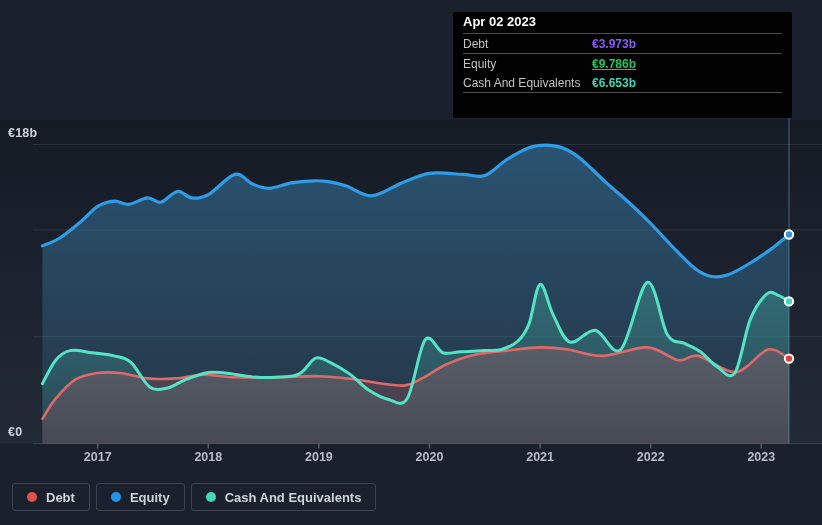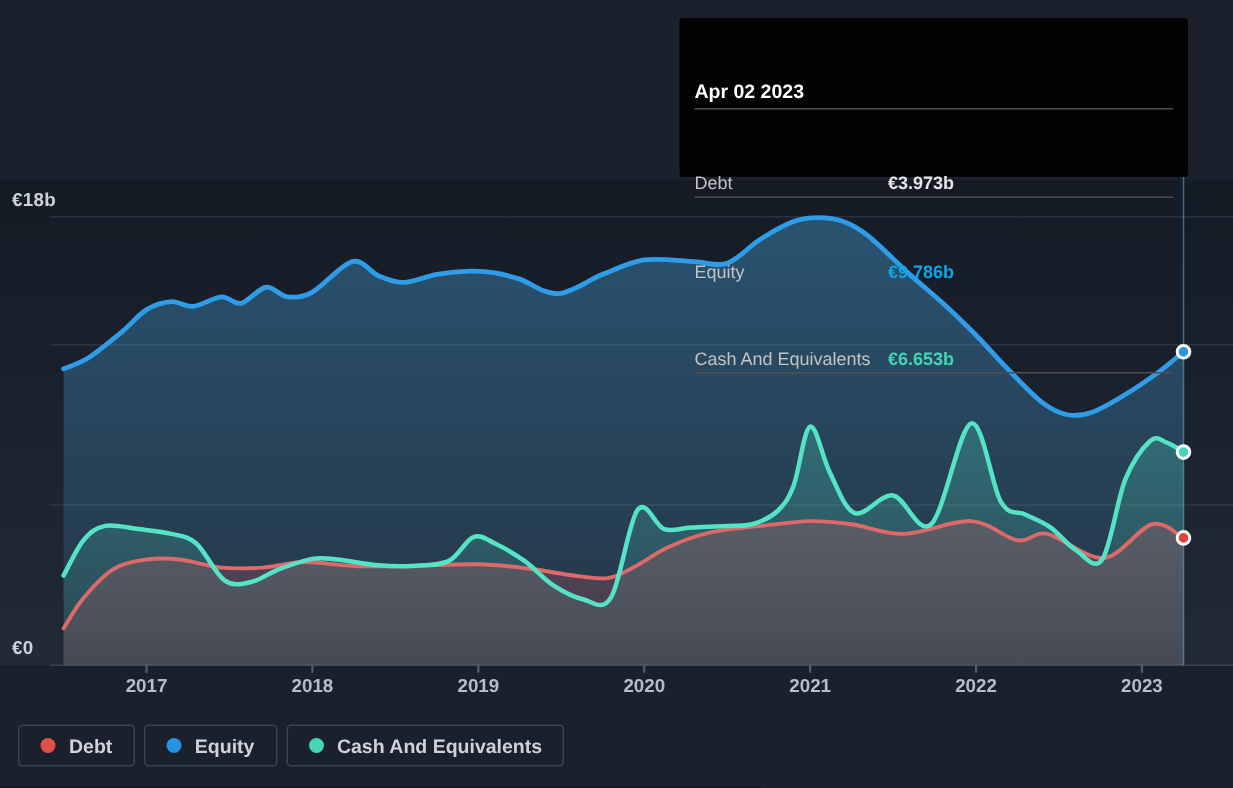--- a/index.html
+++ b/index.html
@@ -18,21 +18,21 @@
   }
   #y-label-top{top:126px;}
   #y-label-zero{top:425px;}
 
   
   #tooltip{
     position:absolute;left:453px;top:12px;width:339px;height:106px;
     background:#020202;border-radius:2px;box-sizing:border-box;
     padding:0 10px;color:#c6c6c6;font-size:12px;z-index:5;
   }
-  .tt-row{display:flex;align-items:center;border-bottom:1px solid #4e4e4e;box-sizing:border-box;margin-top:39px;}
+  .tt-row{display:flex;align-items:center;border-bottom:1px solid #4e4e4e;box-sizing:border-box;}
   .tt-title{height:22px;font-size:13px;font-weight:700;color:#ffffff;align-items:flex-end;padding-bottom:4px;}
   .tt-line{height:20px;}
   .tt-line .tt-label{width:129px;flex:none;color:#c2c2c2;}
   .tt-value{font-weight:700;}
   .tt-noborder{border-bottom:none;height:19px;}
   .tt-ratio{height:18px;}
   .tt-ratio .tt-label{width:129px;flex:none;}
   .tt-ratio-pct{color:#ffffff;font-weight:700;}
   .tt-ratio-text{color:#9a9fa3;font-weight:600;margin-left:5px;}
 
@@ -101,25 +101,25 @@
       <text x="761.3" y="461" text-anchor="middle" font-size="12.5" font-weight="600" fill="#b7bdc7">2023</text>
     </svg>
 
   <div class="y-label" id="y-label-top">€18b</div>
   <div class="y-label" id="y-label-zero">€0</div>
 
   <div id="tooltip">
     <div class="tt-row tt-title">Apr 02 2023</div>
     <div class="tt-row tt-line">
       <span class="tt-label">Debt</span>
-      <span class="tt-value" id="tt-debt-value" style="color: #e5e5e5;">€3.973b</span>
+      <span class="tt-value" id="tt-debt-value" style="color: #8b5cf6;">€3.973b</span>
     </div>
     <div class="tt-row tt-line tt-noborder">
       <span class="tt-label">Equity</span>
-      <span class="tt-value" id="tt-equity-value" style="color: #0ea5e9;">€9.786b</span>
+      <span class="tt-value" id="tt-equity-value" style="color: #22c55e; text-decoration: underline;">€9.786b</span>
     </div>
     <div class="tt-row tt-line">
       <span class="tt-label">Cash And Equivalents</span>
       <span class="tt-value" id="tt-cash-value" style="color: rgb(63, 214, 181);">€6.653b</span>
     </div>
   </div>
 
   <div id="legend">
       <div class="legend-btn">
         <span class="legend-dot" style="background: rgb(226, 80, 74);"></span>

